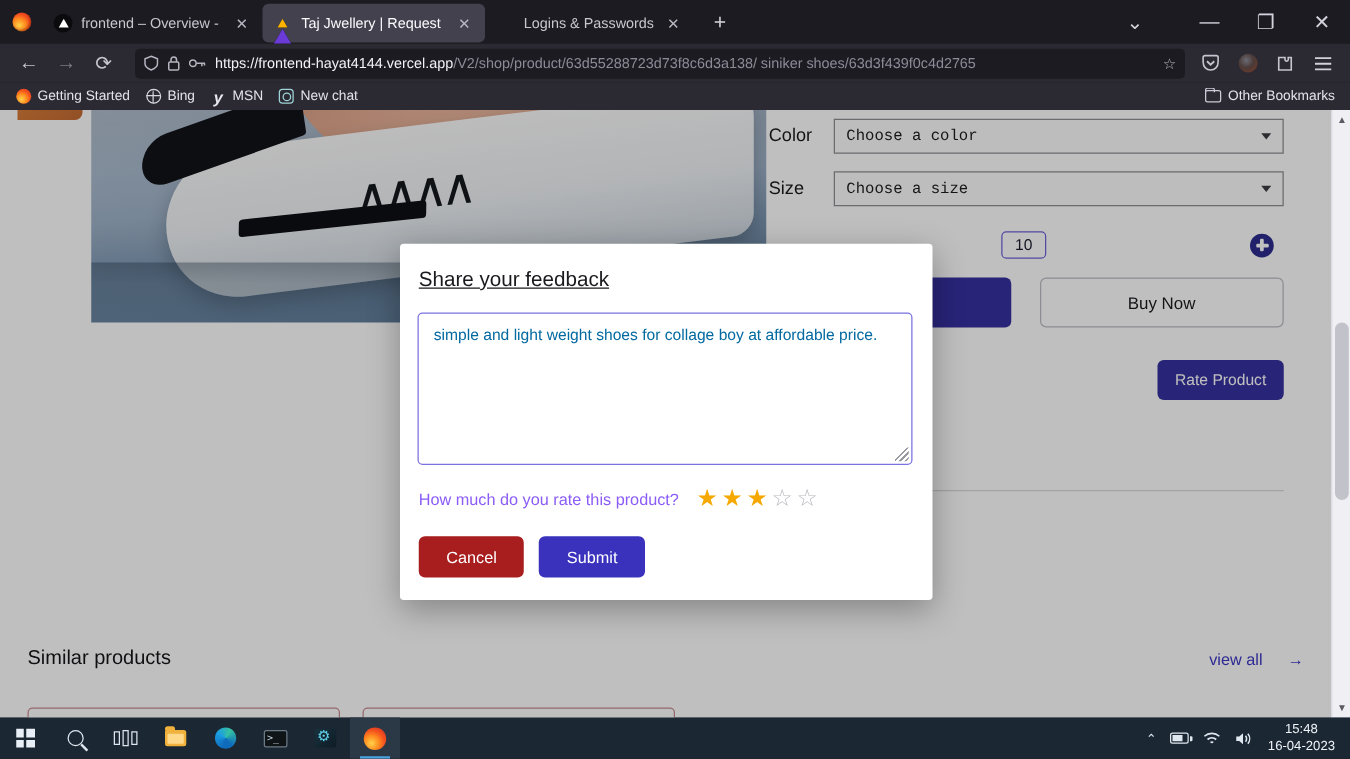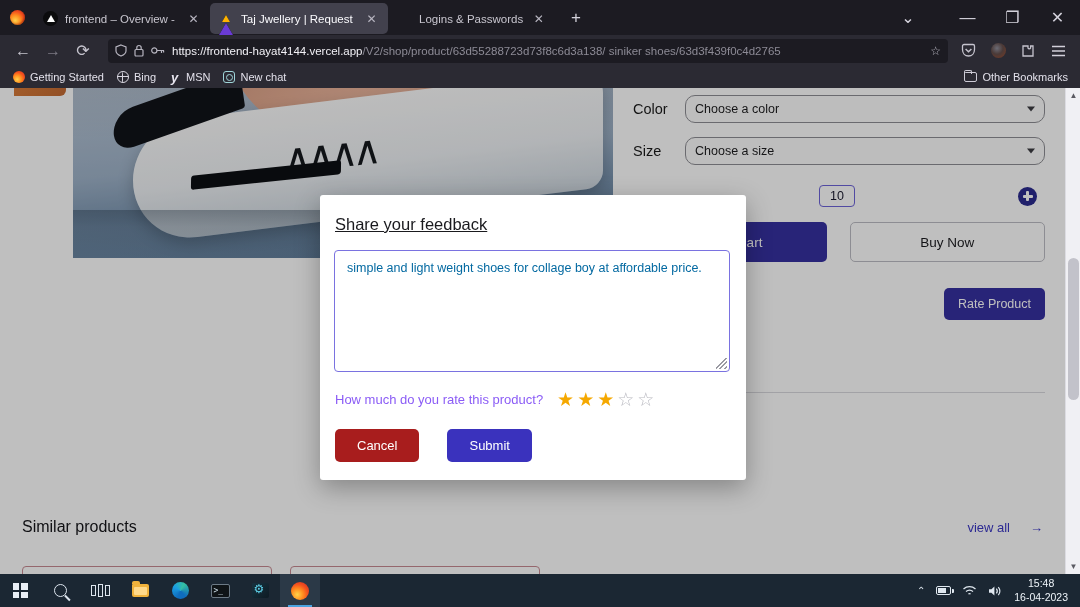--- a/index.html
+++ b/index.html
@@ -164,28 +164,28 @@
   .water-line {
     position: absolute; left: 0; top: 122px; width: 540px; height: 48px;
     background: linear-gradient(180deg, rgba(30,50,70,.38) 0%, rgba(40,62,84,.22) 35%, rgba(60,86,110,.12) 100%);
   }
   .orange-tab {
     position: absolute; left: 14px; top: -6px; width: 52px; height: 14px;
     background: linear-gradient(135deg,#d9762f,#c06328); border-radius: 0 0 6px 0;
     opacity: .95;
   }
 
-  .right-panel { position: absolute; left: 613px; top: 0; width: 452px; height: 486px; }
+  .right-panel { position: absolute; left: 595px; top: 0; width: 452px; height: 486px; }
 
   .field-row { display: flex; align-items: center; gap: 12px; padding: 0 20px; height: 42px; }
   .field-label { width: 40px; font-size: 14.5px; color: #1a1a1a; }
   .select-box {
-    flex: 1; height: 28px; border: 1px solid #8e8e94; border-radius: 10px;
+    flex: 1; height: 28px; border: 1px solid #8e8e94; border-radius: 0;
     background: #fdfdfd; display: flex; align-items: center; padding: 0 9px;
-    font-size: 12.5px; color: #1d1d1f; position: relative;
+    font-size: 12.5px; color: #1d1d1f; position: relative; font-family: Liberation Mono, monospace;
   }
   .select-box .chev {
     position: absolute; right: 9px; top: 50%; transform: translateY(-50%);
     width: 0; height: 0; border-left: 4px solid transparent; border-right: 4px solid transparent;
     border-top: 5px solid #3c3c42;
   }
 
   .qty-row {
     display: flex; align-items: center; justify-content: space-between;
     height: 36px; margin: 6px 20px 0 20px; padding: 0 8px;
@@ -258,21 +258,21 @@
     background:
       linear-gradient(135deg, transparent 0 42%, #9a9aa2 42% 52%, transparent 52% 100%),
       linear-gradient(135deg, transparent 0 62%, #9a9aa2 62% 72%, transparent 72% 100%),
       linear-gradient(135deg, transparent 0 82%, #9a9aa2 82% 92%, transparent 92% 100%);
   }
   .rate-row { display: flex; align-items: center; gap: 14px; margin: 18px 0 0 1px; }
   .rate-q { font-size: 13px; color: #8b5cf6; }
   .stars { display: flex; gap: 3px; font-size: 19px; line-height: 1; }
   .star-on { color: #f5a800; }
   .star-off { color: #b9b9c0; }
-  .modal-btns { display: flex; gap: 28px; margin: 20px 0 0 1px; }
+  .modal-btns { display: flex; gap: 12px; margin: 20px 0 0 1px; }
   .btn-cancel {
     background: #a81d1d; color: #fff; border-radius: 5px;
     padding: 9px 22px; font-size: 13px;
   }
   .btn-submit {
     background: #3a32bd; color: #fff; border-radius: 5px;
     padding: 9px 22px; font-size: 13px;
   }
 
   

